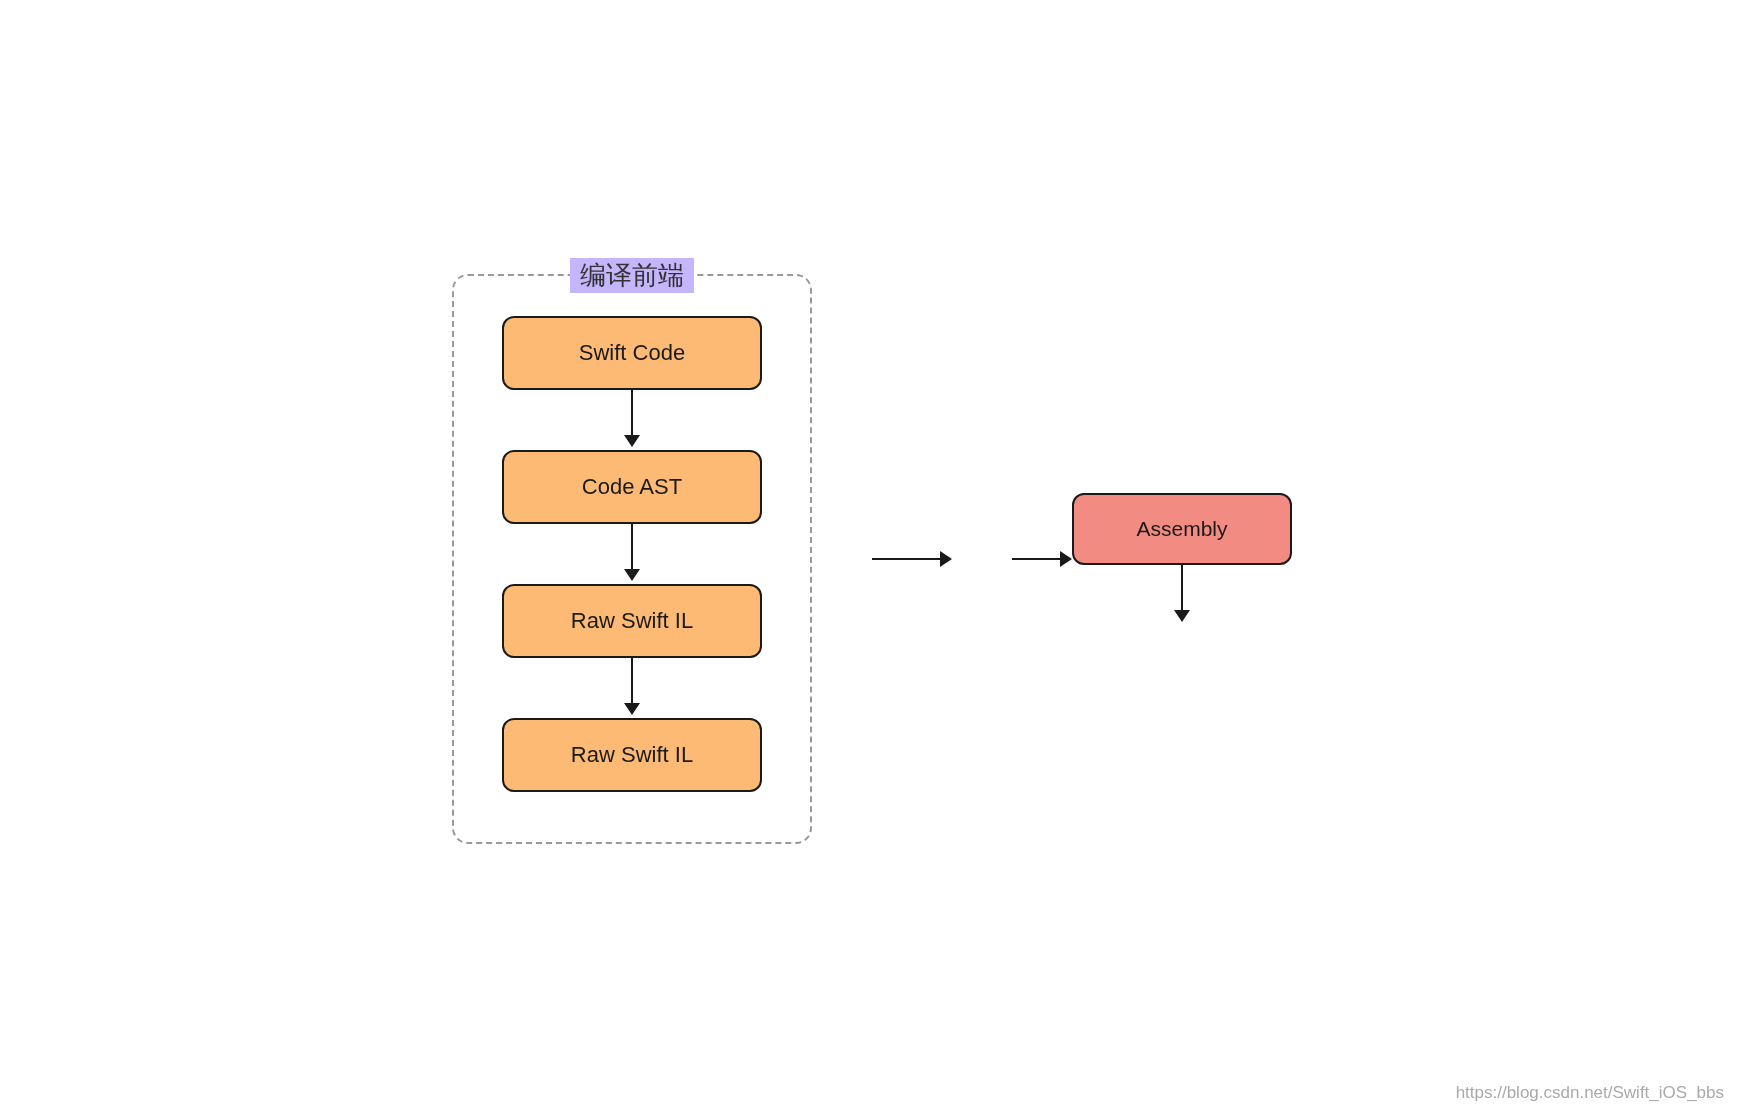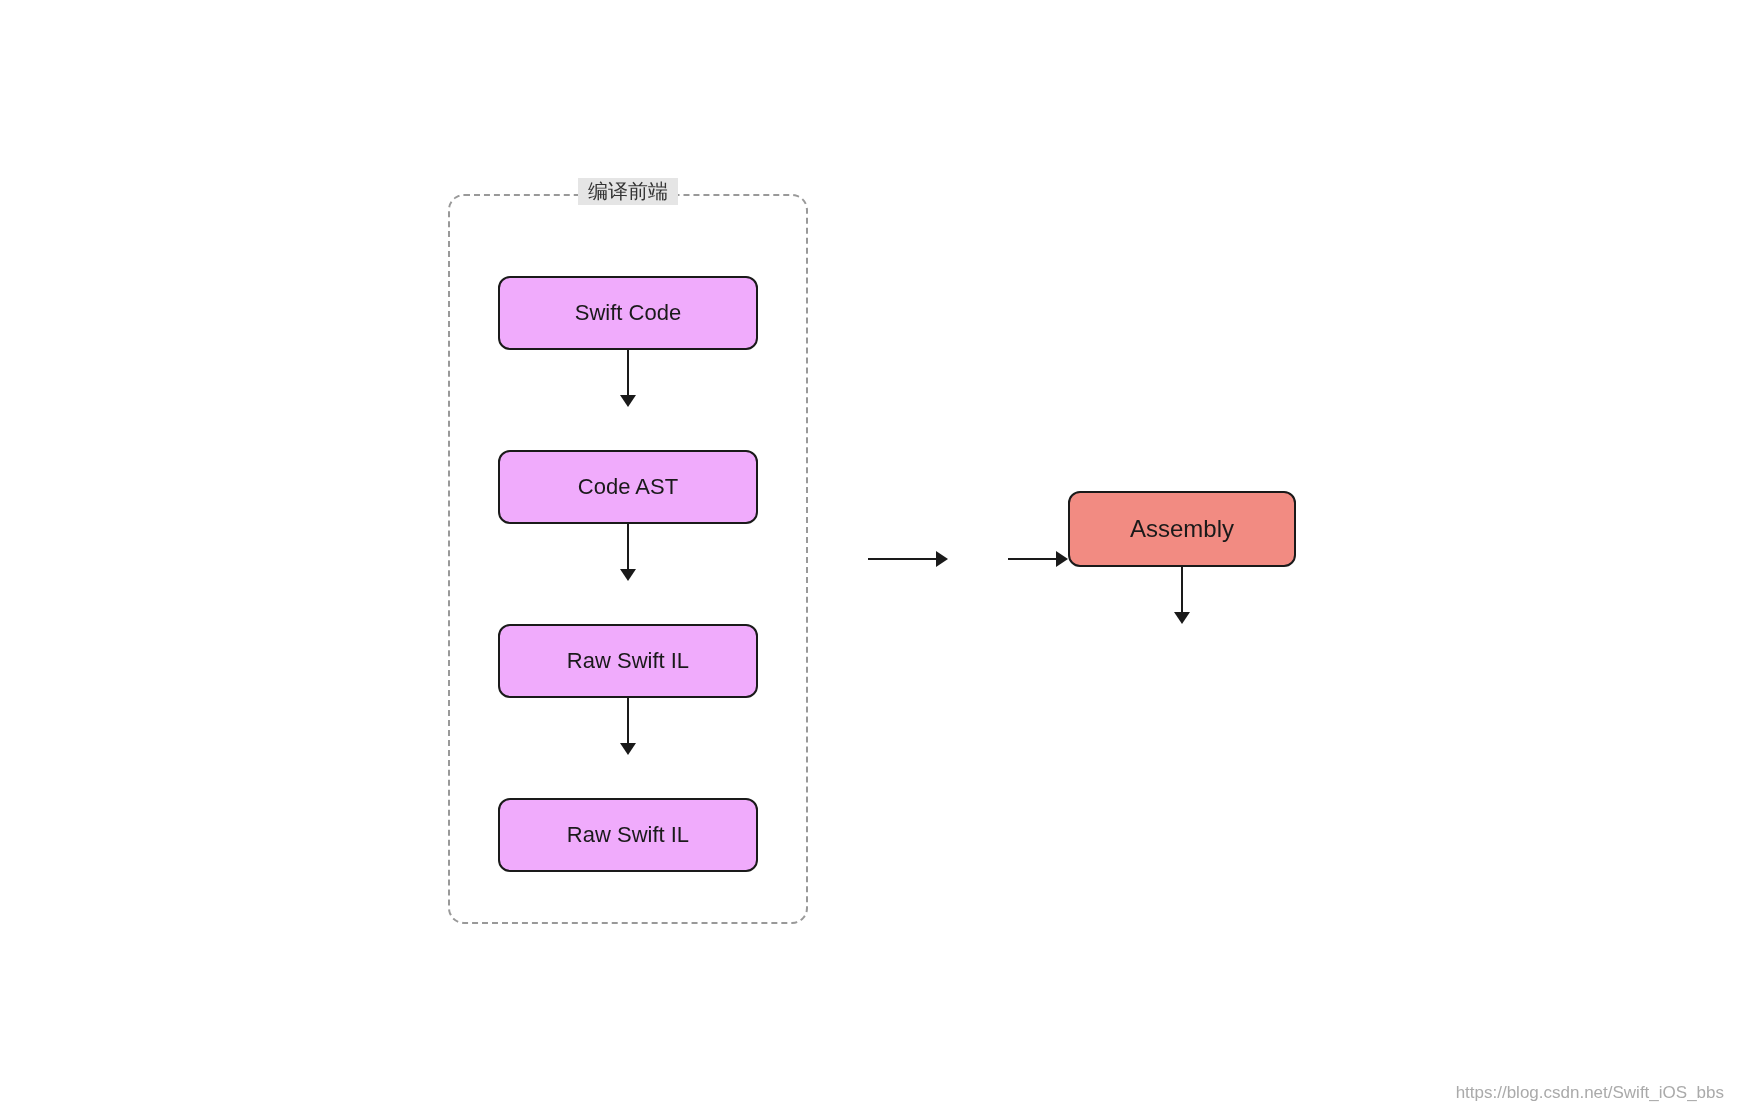--- a/index.html
+++ b/index.html
@@ -37,48 +37,47 @@
       align-items: center;
       gap: 0;
       width: 360px;
     }
 
     .frontend-label {
       position: absolute;
       top: -18px;
       left: 50%;
       transform: translateX(-50%);
-      background: #e5e5e5;
+      background: #c4b5fd;
       padding: 0 10px;
-      font-size: 20px;
+      font-size: 26px;
       color: #333;
       white-space: nowrap;
     }
 
     
     .node-light {
-      background: #f0abfc;
+      background: #fdba74;
       border: 2px solid #1a1a1a;
       border-radius: 12px;
       padding: 22px 40px;
       font-size: 22px;
       font-weight: 500;
       color: #1a1a1a;
       text-align: center;
       width: 260px;
-      margin-top: 40px;
     }
 
     
     .node-dark {
       background: #f28b82;
       border: 2px solid #1a1a1a;
       border-radius: 12px;
       padding: 22px 60px;
-      font-size: 24px;
+      font-size: 21px;
       font-weight: 500;
       color: #1a1a1a;
       text-align: center;
       min-width: 220px;
     }
 
     
     .arrow-down {
       display: flex;
       flex-direction: column;

